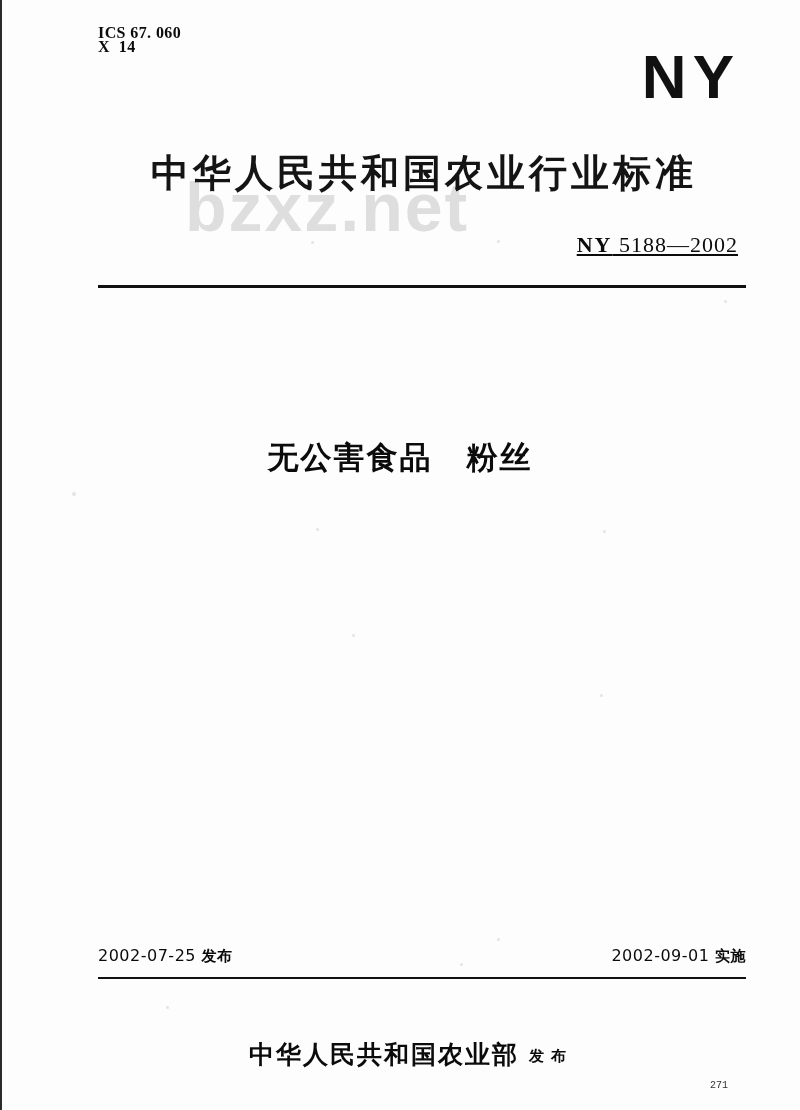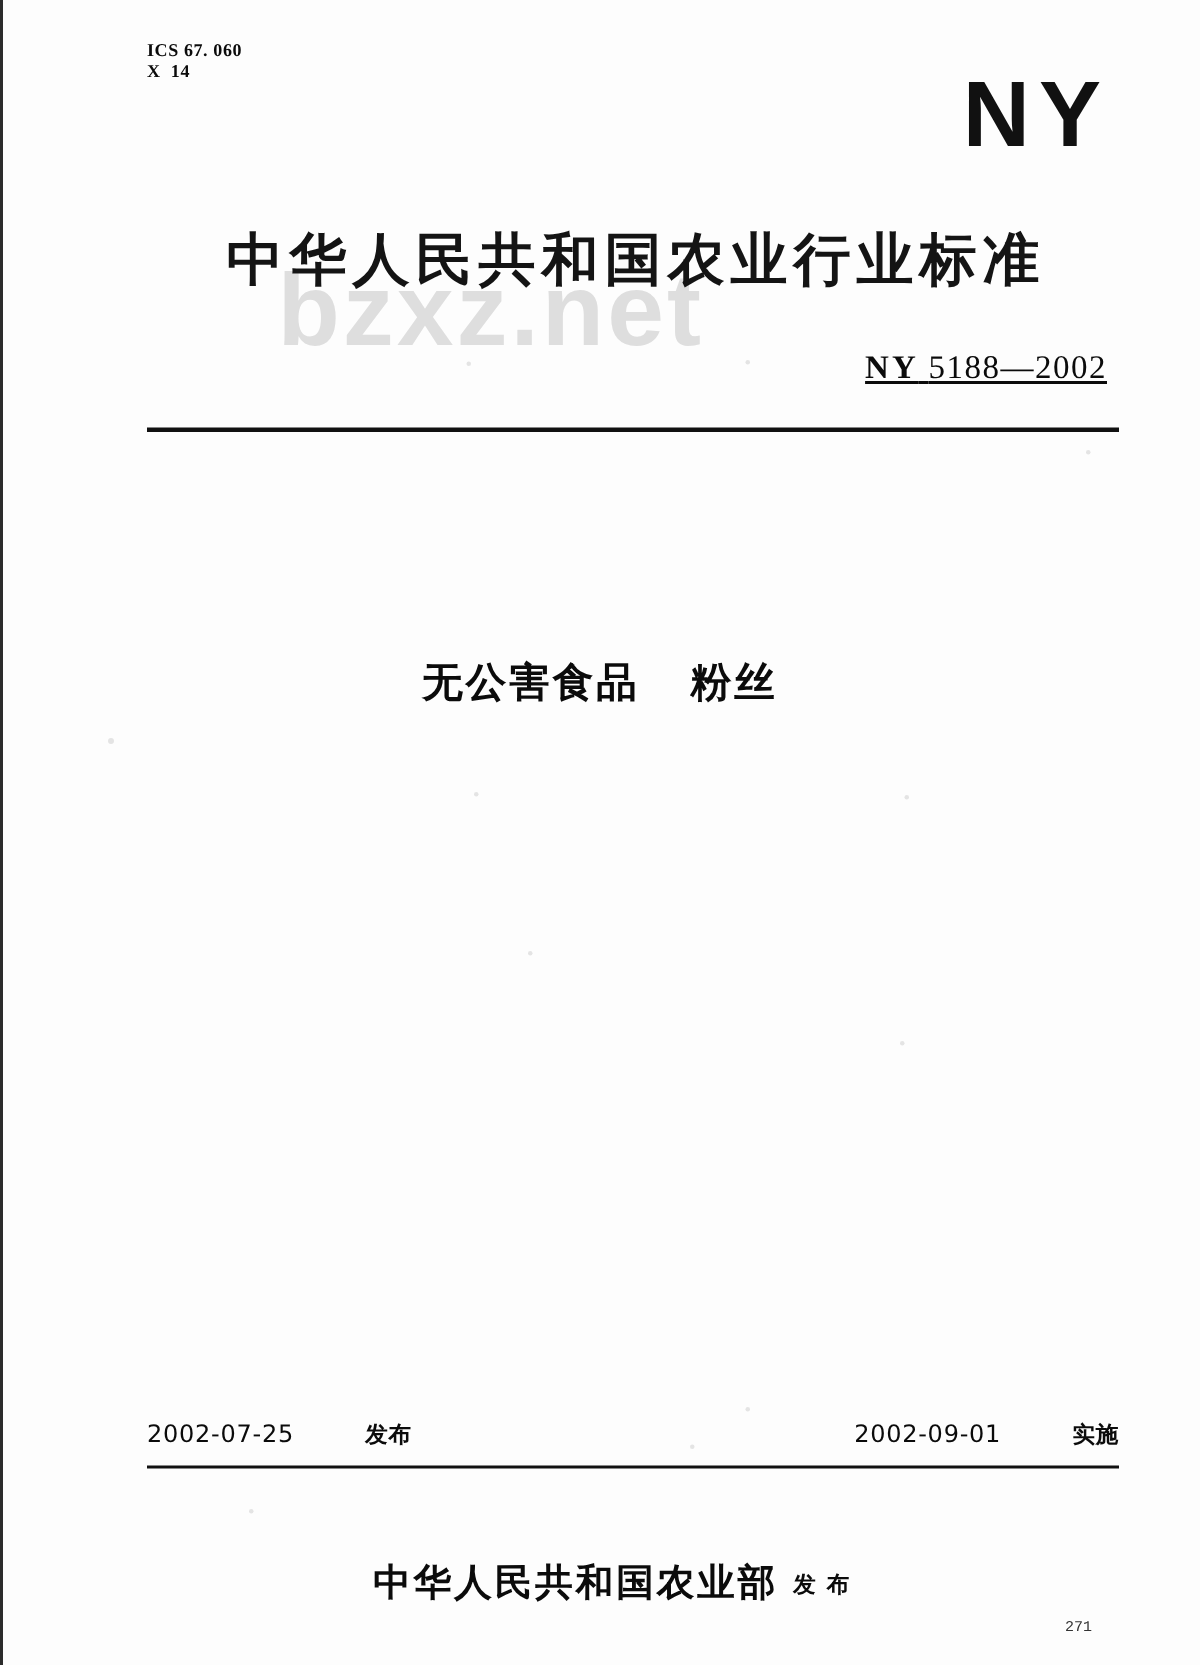--- a/index.html
+++ b/index.html
@@ -30,21 +30,21 @@
     background: #2b2b2b;
   }
 
   
   .ics {
     position: absolute;
     left: 98px;
     top: 26px;
     font-family: "Liberation Serif", serif;
     font-weight: bold;
-    font-size: 12px;
+    font-size: 16px;
     line-height: 14px;
     letter-spacing: .4px;
   }
   .ics div { white-space: pre; }
 
   
   .ny-logo {
     position: absolute;
     right: 60px;
     top: 46px;
@@ -107,38 +107,38 @@
   }
 
   
   .subject {
     position: absolute;
     left: 0; right: 0;
     top: 437px;
     text-align: center;
     font-family: "DejaVu Sans", sans-serif;
     font-weight: bold;
-    font-size: 27px;
+    font-size: 31px;
     letter-spacing: 2px;
   }
   .subject .gap { display: inline-block; width: 34px; }
 
   
   .date-row {
     position: absolute;
     left: 98px;
     right: 54px;
     top: 946px;
     height: 26px;
     font-family: "DejaVu Sans", sans-serif;
     font-size: 16px;
   }
   .date-left { position: absolute; left: 0; top: 0; letter-spacing: .5px; }
   .date-right { position: absolute; right: 0; top: 0; letter-spacing: .5px; }
-  .date-row .cn { font-size: 15px; font-weight: bold; margin-left: 42px; }
+  .date-row .cn { font-size: 15px; font-weight: bold; }
   .rule2 {
     position: absolute;
     left: 98px;
     right: 54px;
     top: 977px;
     height: 2px;
     background: #111;
   }
 
   

